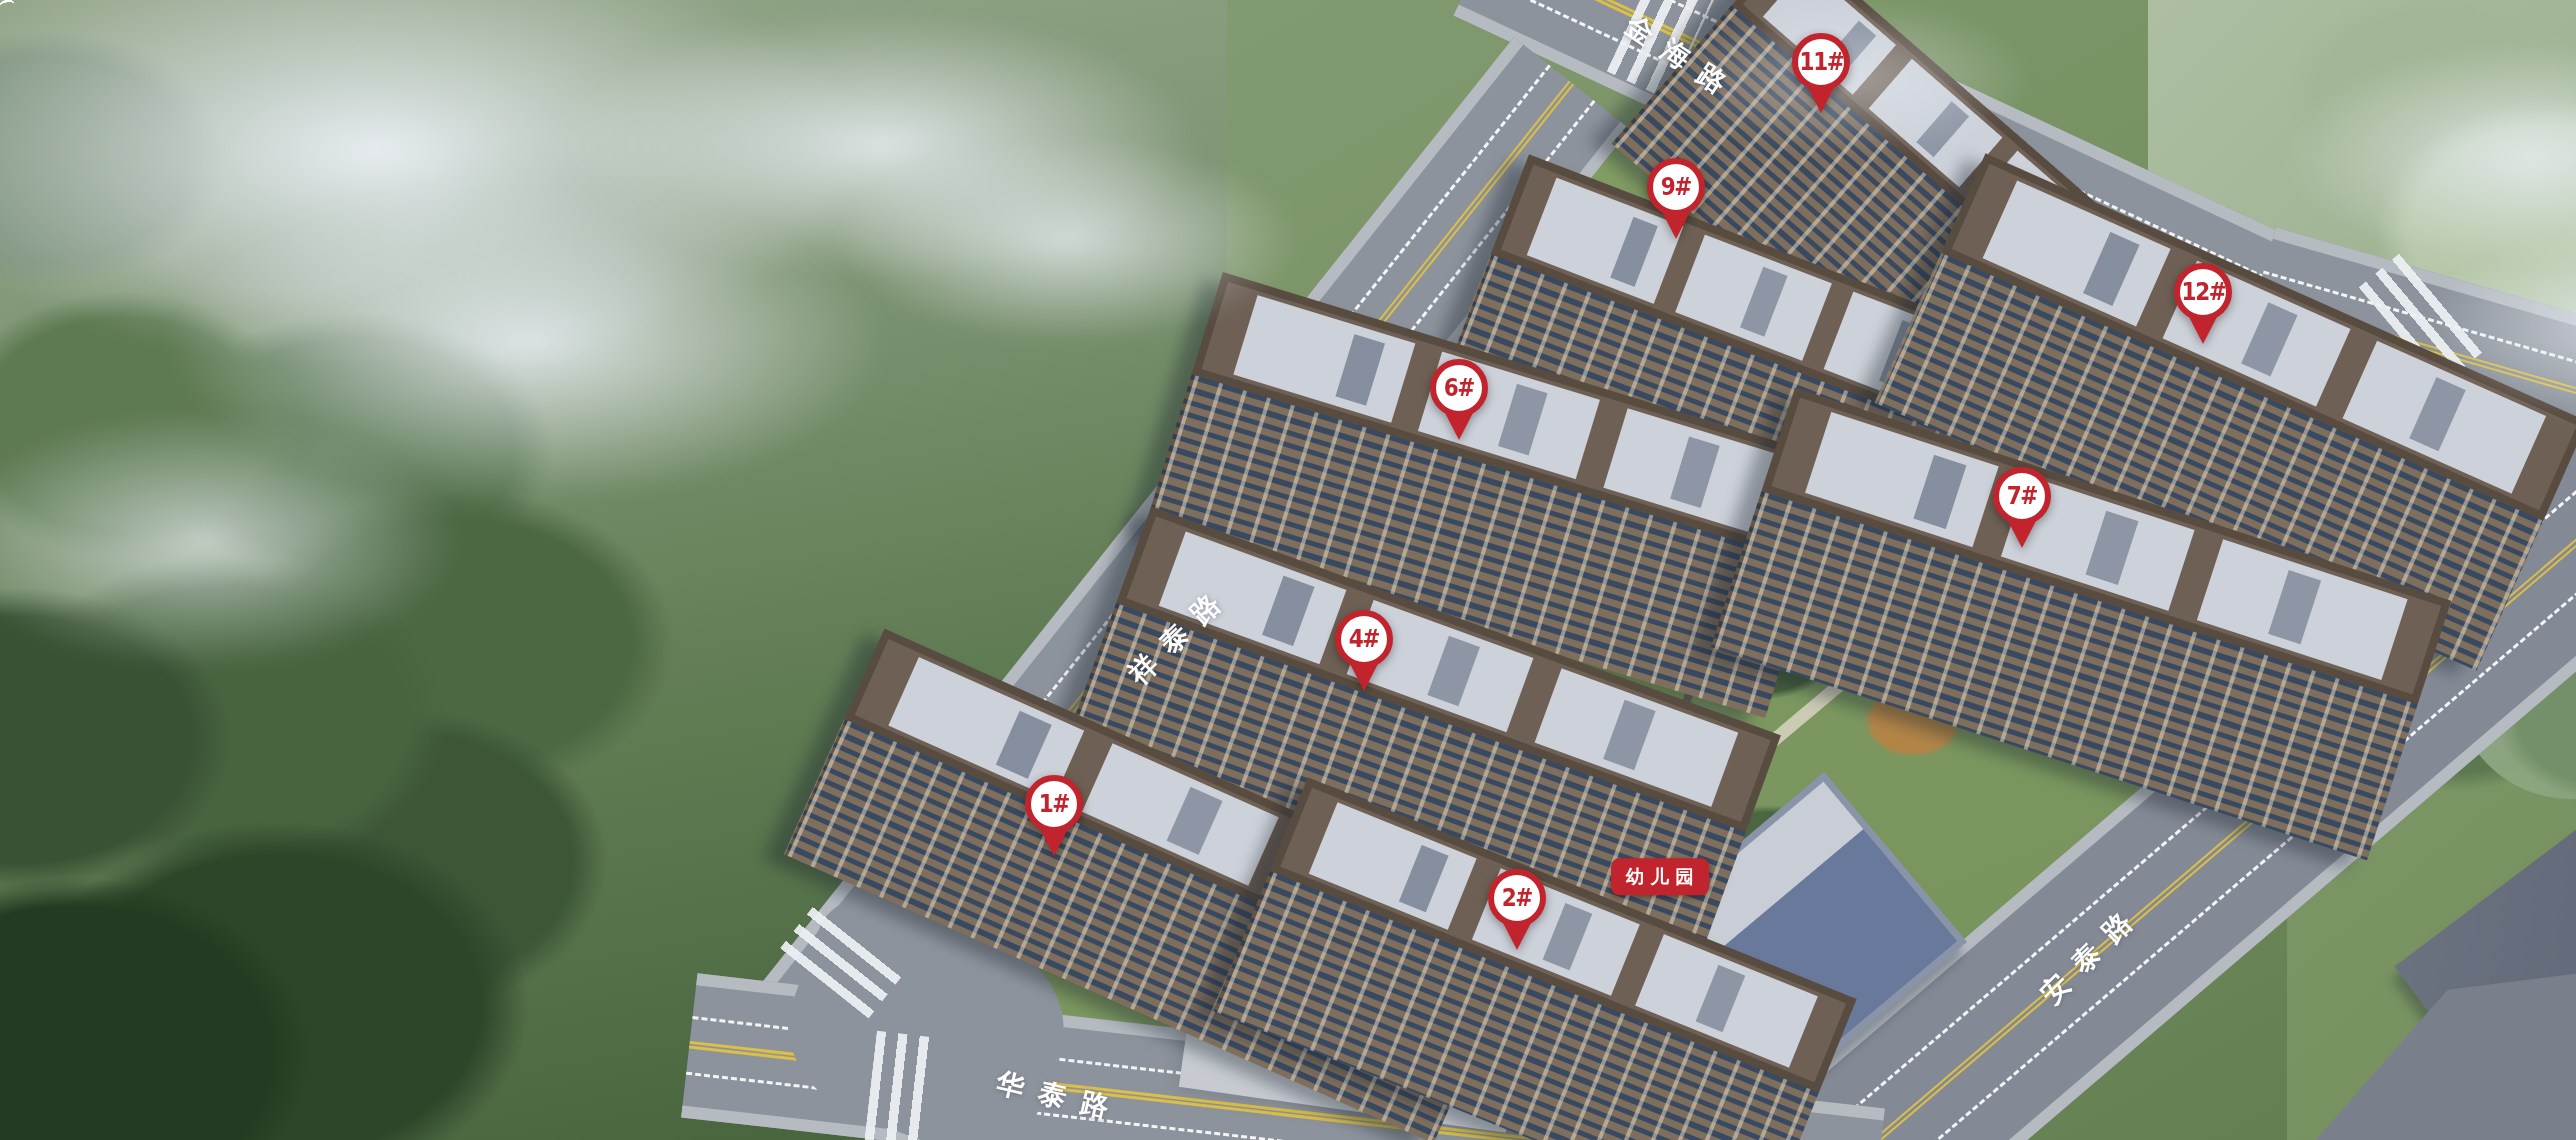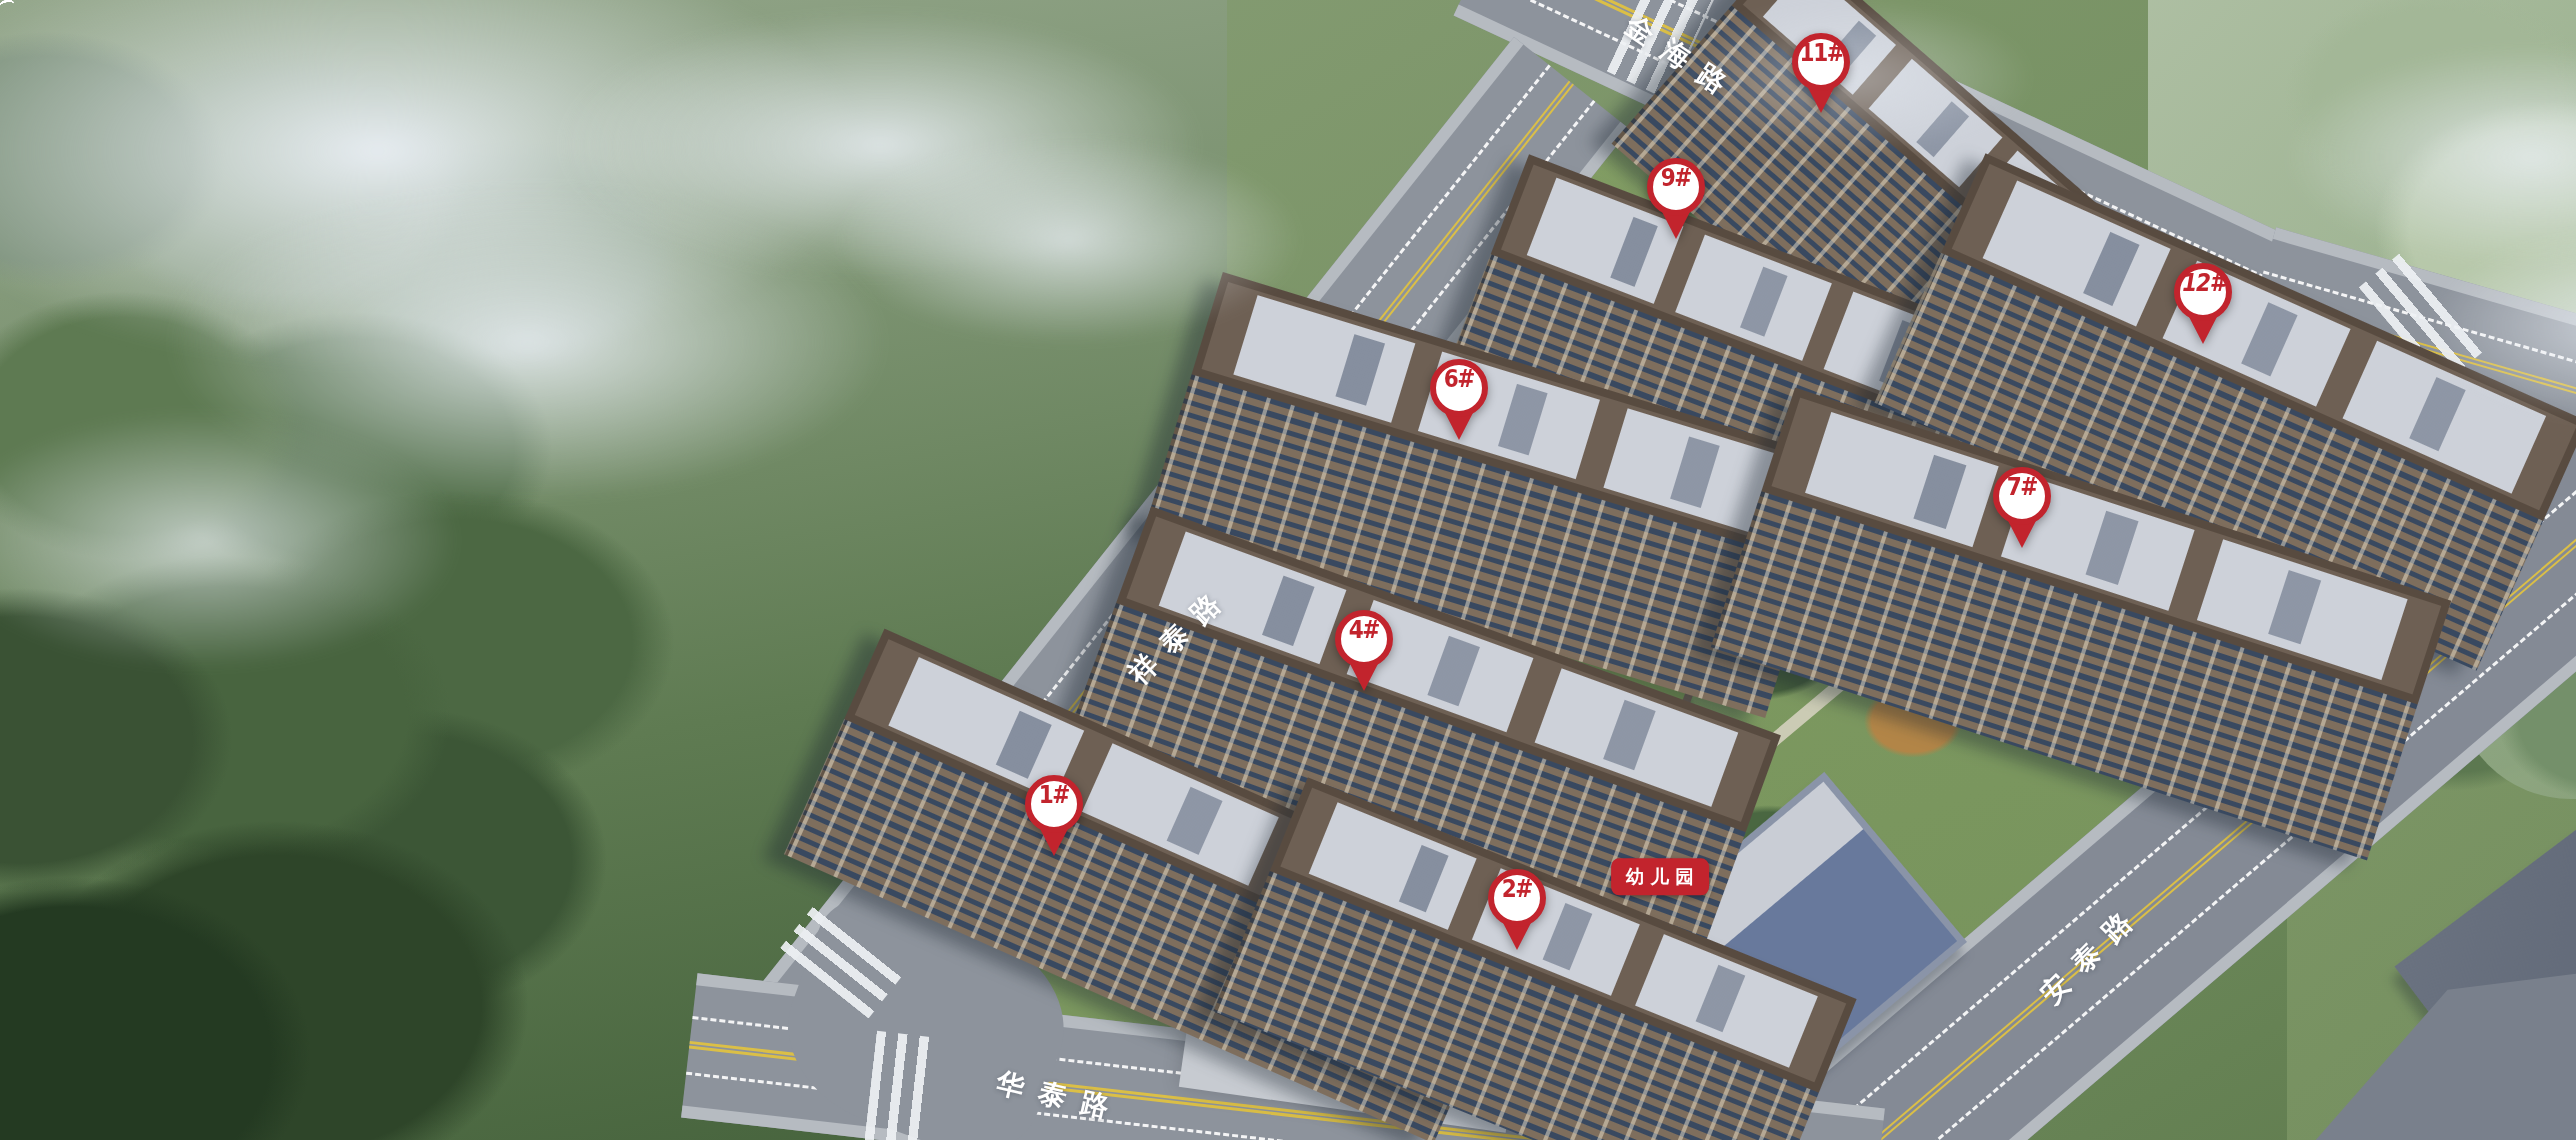--- a/index.html
+++ b/index.html
@@ -135,21 +135,21 @@
   .fog{z-index:8;border-radius:50%;filter:blur(7.2px);
     background:radial-gradient(closest-side,rgba(235,240,246,.95),rgba(235,240,246,0));}
   .birds{z-index:9;}
   .bird{position:absolute;width:14.4px;height:6.7px;border-top:2.6px solid rgba(255,255,255,.95);
     border-radius:50% 50% 0 0;transform:rotate(-8deg);}
 
   
   .pin{position:absolute;z-index:12;width:58px;transform:translate(-50%,-29px);
     filter:drop-shadow(0 3.1px 4.6px rgba(0,0,0,.35));}
   .pin-circle{width:58px;height:58px;border-radius:50%;background:#fff;border:6.7px solid var(--red);
-    box-sizing:border-box;display:flex;align-items:flex-start;justify-content:center;position:relative;z-index:2;}
+    box-sizing:border-box;display:flex;align-items:center;justify-content:center;position:relative;z-index:2;}
   .pin-label{color:var(--red);font-weight:bold;font-size:24px;letter-spacing:-1.5px;
     font-family:"DejaVu Sans","Liberation Sans",sans-serif;transform:scaleX(.9);}
   .pin-tail{width:0;height:0;margin:-10.3px auto 0;border-left:17.5px solid transparent;
     border-right:17.5px solid transparent;border-top:33px solid var(--red);position:relative;z-index:1;}
 
   .road-label{position:absolute;z-index:11;color:#fff;font-size:28px;font-weight:600;
     letter-spacing:.55em;white-space:nowrap;transform:translate(-50%,-50%) rotate(var(--a));
     text-shadow:0 1px 4.1px rgba(40,50,60,.35);}
   .badge{position:absolute;left:59.53%;top:76.83%;z-index:11;transform:translate(-50%,-50%);
     background:var(--red);color:#fff;font-weight:bold;font-size:18.5px;letter-spacing:6.2px;
@@ -296,21 +296,21 @@
           <span class="pin-label">9#</span>
         </div>
         <div class="pin-tail"></div>
       </div>
       <div class="pin" style="left: 65.3%; top: 5.4%;">
         <div class="pin-circle">
           <span class="pin-label">11#</span>
         </div>
         <div class="pin-tail"></div>
       </div>
-      <div class="pin" style="left: 79%; top: 25.6%; font-style: italic;">
+      <div class="pin" style="left: 79%; top: 25.6%;">
         <div class="pin-circle">
           <span class="pin-label">12#</span>
         </div>
         <div class="pin-tail"></div>
       </div>
     </div>
 
   <div class="badge">幼儿园</div>
 
 </div>

